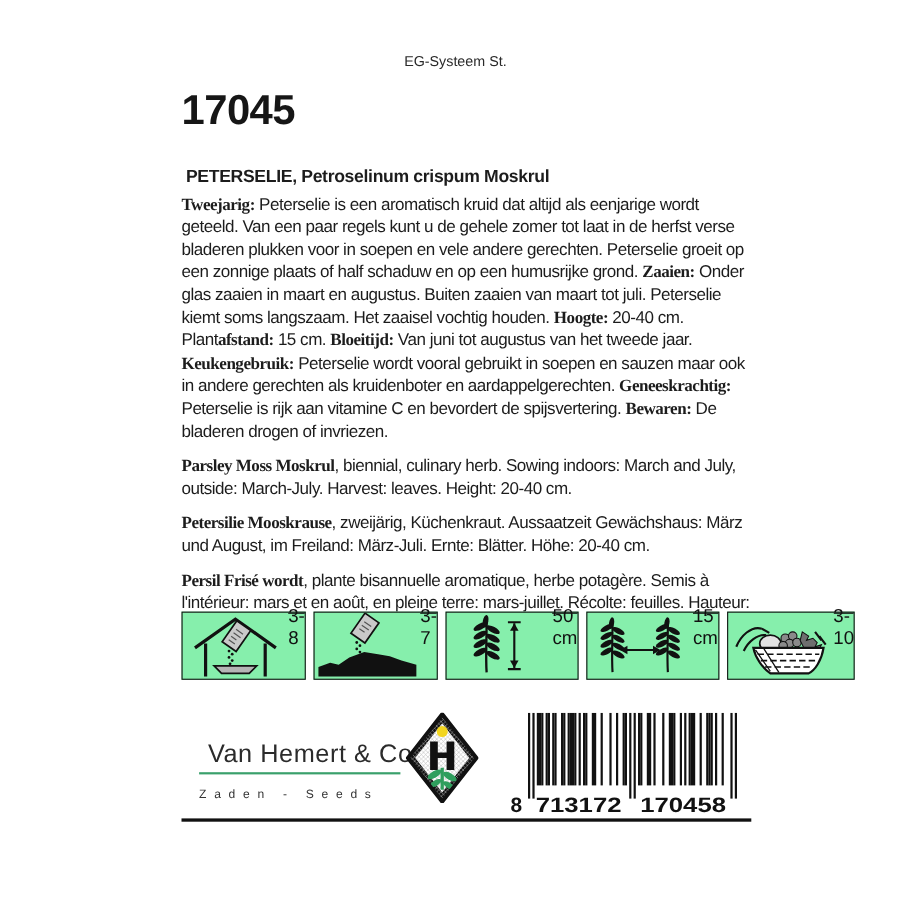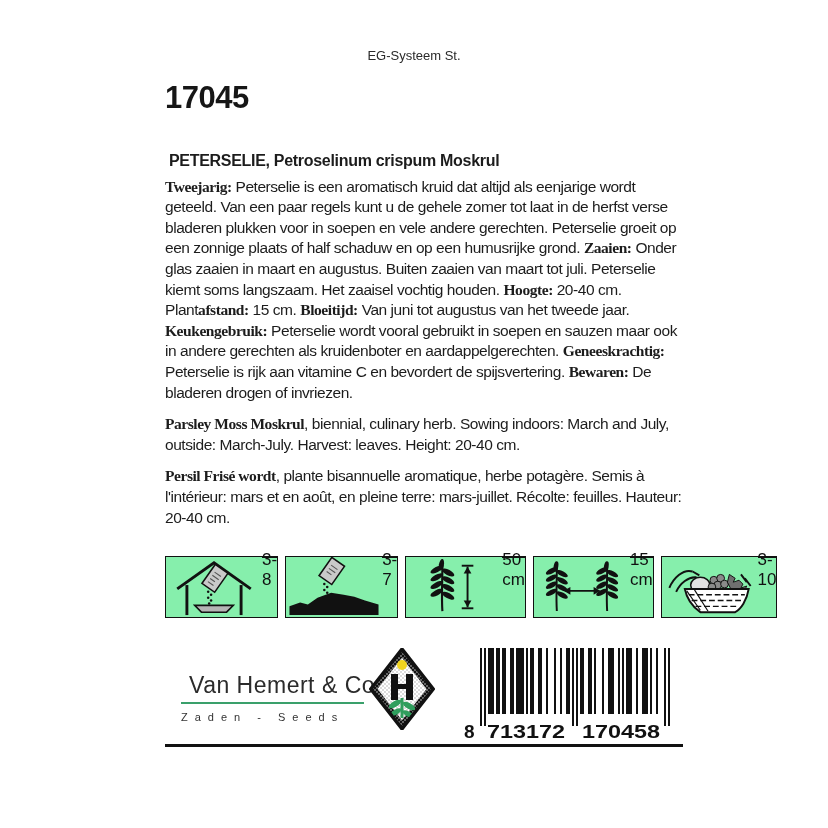--- a/index.html
+++ b/index.html
@@ -10,21 +10,21 @@
     font-family:"Liberation Sans",sans-serif;
     color:#1a1a1a;
     overflow:hidden;
   }
   .eg-label{
     position:absolute;top:48px;left:0;width:828px;
     text-align:center;font-size:13px;color:#2a2a2a;letter-spacing:0;
   }
   .article-number{
     position:absolute;top:80px;left:165px;
-    font-size:31px;font-weight:bold;letter-spacing:-0.5px;color:#161616;
+    font-size:38px;font-weight:bold;letter-spacing:-0.5px;color:#161616;
   }
   .text-block{
     position:absolute;top:151px;left:165px;width:522px;
     font-size:15.5px;line-height:20.6px;letter-spacing:-0.45px;color:#1c1c1c;
   }
   .seed-title{font-weight:bold;font-size:16px;margin:0 0 5px 4px;letter-spacing:-0.3px;}
   .para{margin:0 0 11px 0;}
   .para b{font-weight:bold;font-family:Liberation Serif, serif;}
   
   .pictos{
@@ -40,21 +40,21 @@
   .picto-label{
     border-top:1.6px solid #111;height:24px;
     display:flex;align-items:center;justify-content:center;
     font-size:17px;color:#111;letter-spacing:0;
   }
   
   .brand{position:absolute;top:672px;left:181px;width:185px;}
   .brand-name{font-size:23px;color:#2b2b2b;letter-spacing:0.5px;white-space:nowrap;margin-left:8px;}
   .brand-rule{height:2px;background:#3aa06b;margin-top:3px;width:183px;}
   .brand-tagline{
-    margin-top:7px;font-size:11px;color:#333;
+    margin-top:12px;font-size:11px;color:#333;
     letter-spacing:7px;white-space:nowrap;
   }
   .diamond-logo{position:absolute;top:648px;left:369px;}
   .barcode{position:absolute;top:648px;left:464px;}
   .barcode svg{display:block;}
   .bottom-rule{
     position:absolute;top:744px;left:165px;width:518px;height:3px;background:#111;
   }
 </style>
 </head>
@@ -63,20 +63,21 @@
 <div class="page">
 
   <div class="eg-label">EG-Systeem St.</div>
 
   <div class="article-number">17045</div>
 
   <div class="text-block">
     <div class="seed-title">PETERSELIE, Petroselinum crispum Moskrul</div>
     <div class="para"><b>Tweejarig:</b><span> Peterselie is een aromatisch kruid dat altijd als eenjarige wordt geteeld. Van een paar regels kunt u de gehele zomer tot laat in de herfst verse bladeren plukken voor in soepen en vele andere gerechten. Peterselie groeit op een zonnige plaats of half schaduw en op een humusrijke grond. </span><b>Zaaien:</b><span> Onder glas zaaien in maart en augustus. Buiten zaaien van maart tot juli. Peterselie kiemt soms langszaam. Het zaaisel vochtig houden. </span><b>Hoogte:</b><span> 20-40 cm. Plant</span><b>afstand:</b><span> 15 cm. </span><b>Bloeitijd:</b><span> Van juni tot augustus van het tweede jaar. </span><b>Keukengebruik:</b><span> Peterselie wordt vooral gebruikt in soepen en sauzen maar ook in andere gerechten als kruidenboter en aardappelgerechten. </span><b>Geneeskrachtig:</b><span> Peterselie is rijk aan vitamine C en bevordert de spijsvertering. </span><b>Bewaren:</b><span> De bladeren drogen of invriezen.</span></div>
     <div class="para"><b>Parsley Moss Moskrul</b><span>, biennial, culinary herb. Sowing indoors: March and July, outside: March-July. Harvest: leaves. Height: 20-40 cm.</span></div>
+    <div class="para"><b>Petersilie Mooskrause</b><span>, zweijärig, Küchenkraut. Aussaatzeit Gewächshaus: März und August, im Freiland: März-Juli. Ernte: Blätter. Höhe: 20-40 cm.</span></div>
     <div class="para"><b>Persil Frisé wordt</b><span>, plante bisannuelle aromatique, herbe potagère. Semis à l'intérieur: mars et en août, en pleine terre: mars-juillet. Récolte: feuilles. Hauteur: 20-40 cm.</span></div>
   </div>
 
   <div class="pictos">
 
     <div class="picto">
       <div class="picto-art">
         <svg width="96" height="60" viewBox="0 0 96 62">
           <path d="M10 33 L48 6 L86 33" stroke="#111" stroke-width="3" fill="none"></path>
           <path d="M20 29 V60" stroke="#111" stroke-width="3" fill="none"></path>

